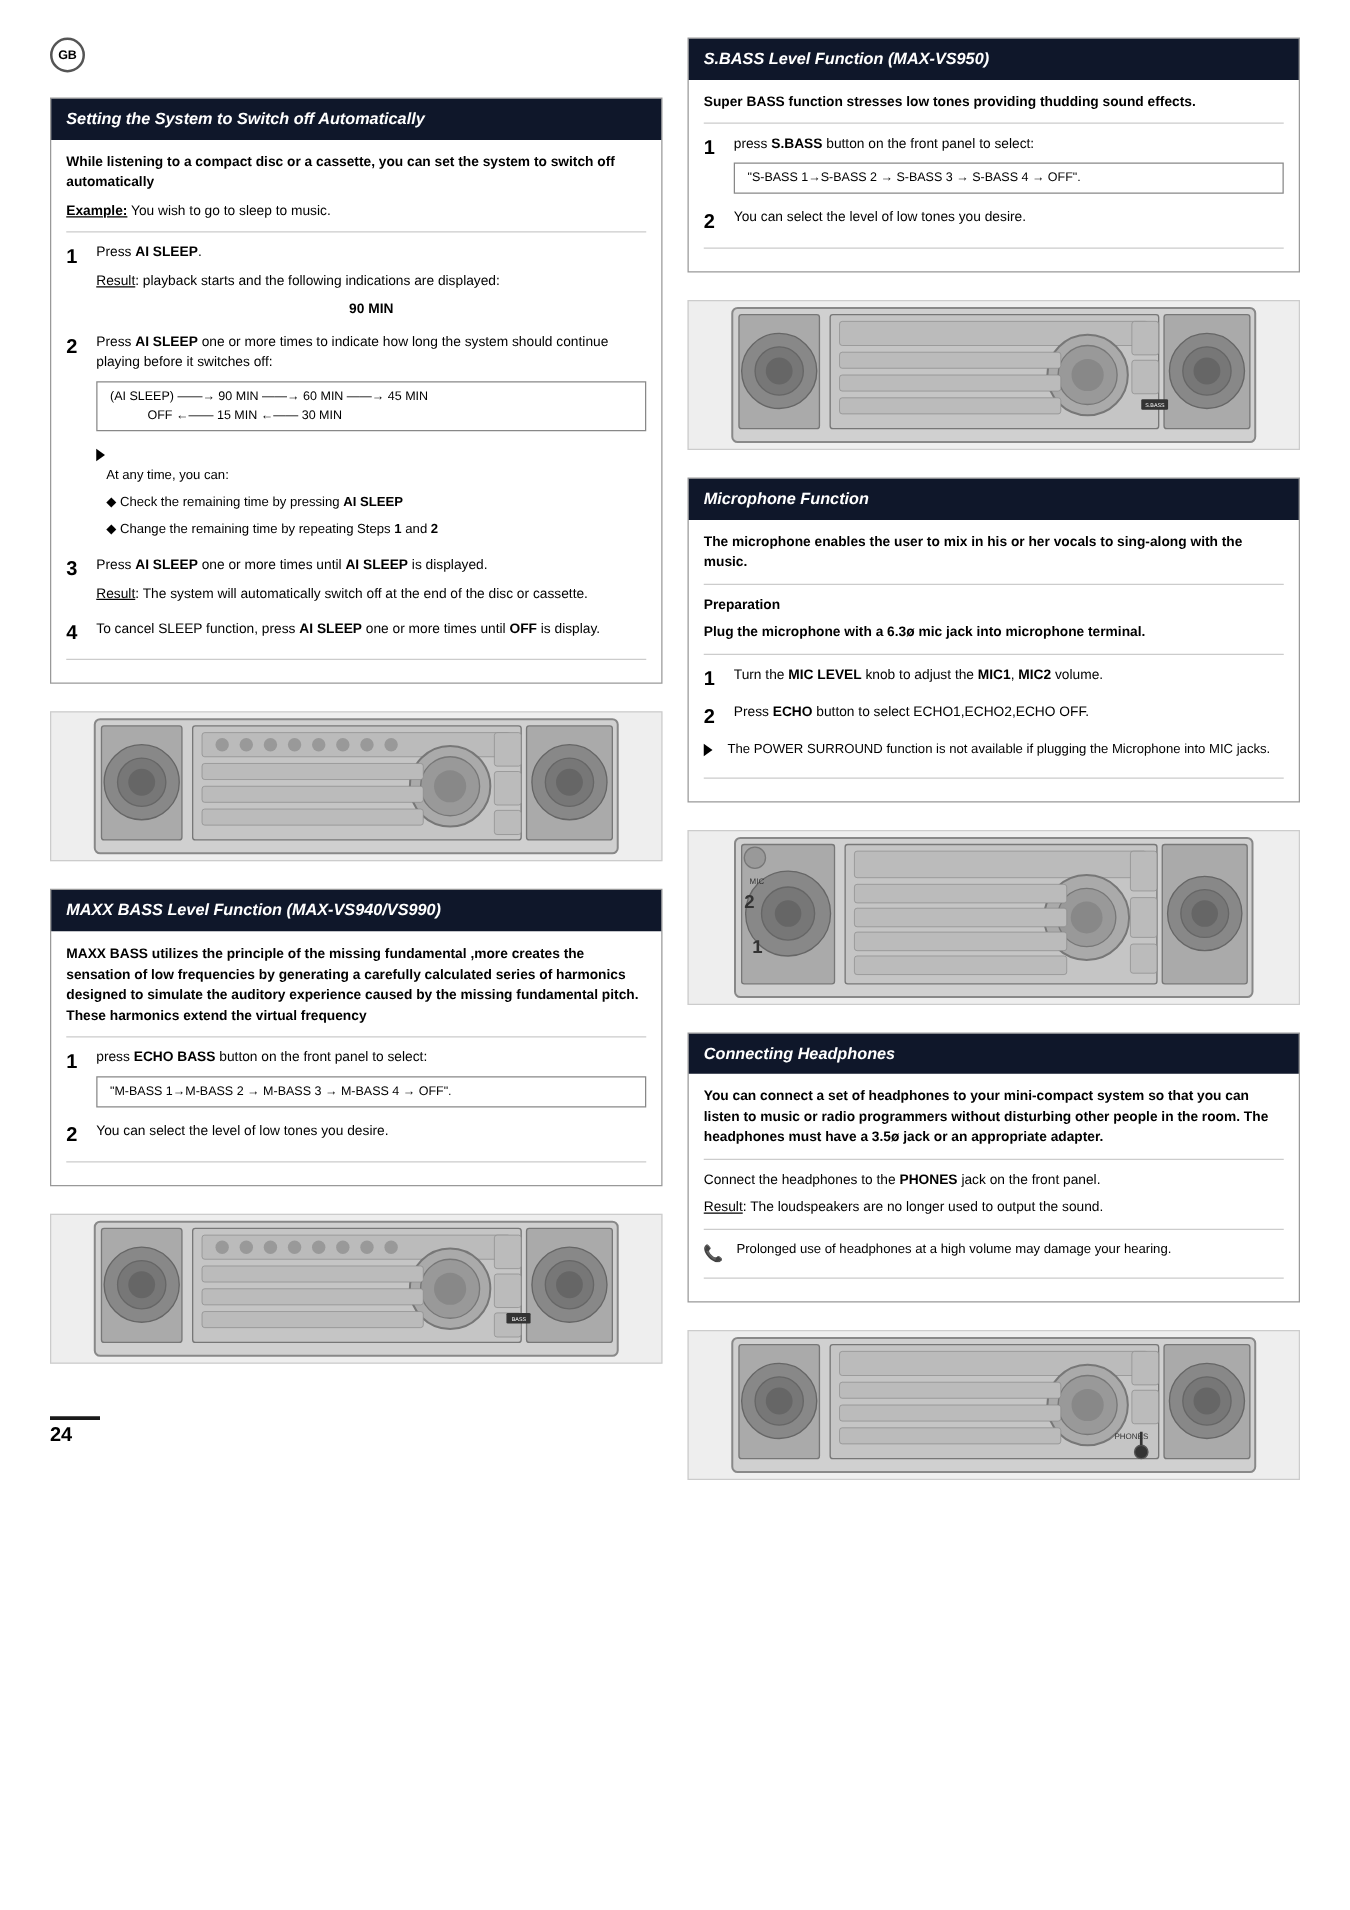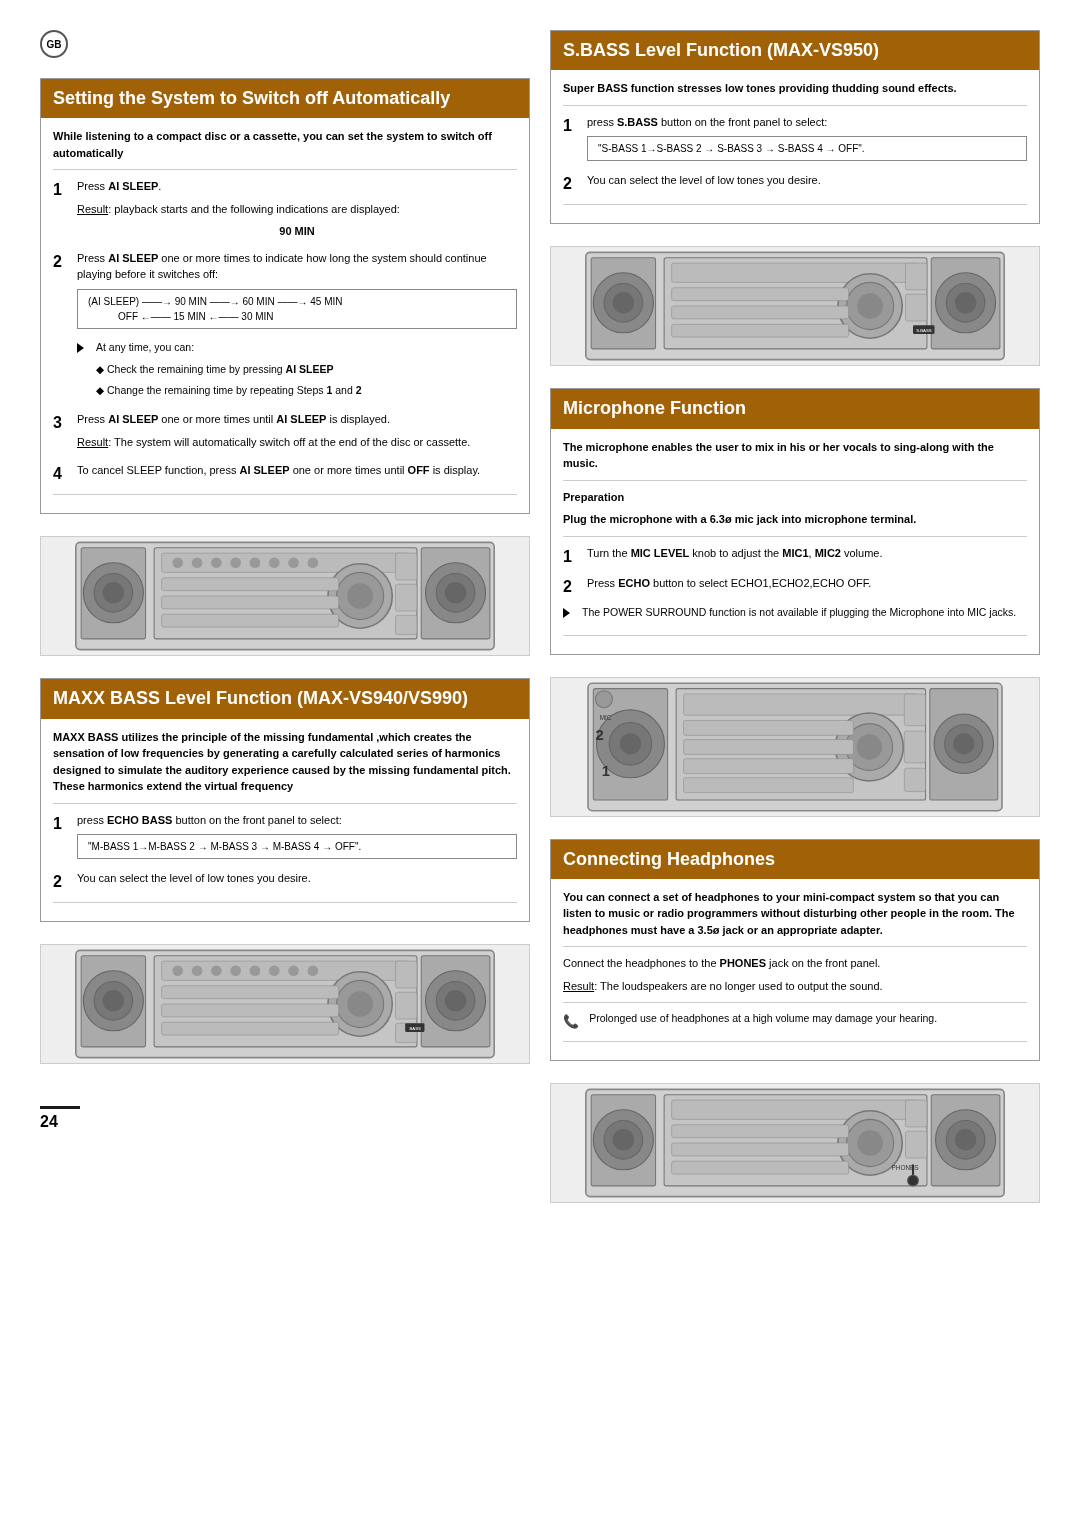--- a/index.html
+++ b/index.html
@@ -18,26 +18,27 @@
       flex-direction: column;
       gap: 14px;
     }
     .right-col {
       flex: 1;
       display: flex;
       flex-direction: column;
       gap: 14px;
     }
     .section-header {
-      background: #a16207;
+      background: #0f172a;
       color: #fff;
       padding: 8px 12px;
-      font-size: 18px;
+      font-size: 13px;
       font-weight: bold;
       line-height: 1.3;
+      font-style: italic;
     }
     .section-box {
       border: 1px solid #999;
       padding: 0;
     }
     .section-content {
       padding: 10px 12px;
       font-size: 11px;
       line-height: 1.5;
     }
@@ -54,20 +55,21 @@
     .step-num {
       font-size: 16px;
       font-weight: bold;
       min-width: 16px;
     }
     .step-content {
       flex: 1;
     }
     .indent {
       margin-left: 24px;
+      flex-direction: column;
     }
     .arrow-diagram {
       border: 1px solid #888;
       padding: 4px 10px;
       margin: 5px 0;
       font-size: 10px;
       display: block;
     }
     .note-row {
       display: flex;
@@ -142,20 +144,23 @@
     </div>
 
     <div class="section-box">
       <div class="section-header">
         <span>Setting the System to Switch off Automatically</span>
       </div>
       <div class="section-content">
         <p>
           <strong>While listening to a compact disc or a cassette, you can set the system to switch off automatically</strong>
         </p>
+        <p>
+          <strong><span class="underline">Example:</span></strong><span> You wish to go to sleep to music.</span>
+        </p>
         <hr class="divider">
 
         <div class="step-row">
           <span class="step-num">1</span>
           <div class="step-content">
             <p>Press <strong>AI SLEEP</strong>.</p>
             <p><span class="underline">Result</span>: playback starts and the following indications are displayed:</p>
             <div style="text-align:center; font-weight:bold; margin: 4px 0;">
               <span>90 MIN</span>
             </div>
@@ -240,21 +245,21 @@
         <rect x="303" y="73" width="20" height="18" rx="2" fill="#bbb" stroke="#888" stroke-width="0.5"></rect>
       </svg>
     </div>
 
     <div class="section-box">
       <div class="section-header">
         <span>MAXX BASS Level Function
 (MAX-VS940/VS990)</span>
       </div>
       <div class="section-content">
-        <p><strong>MAXX BASS utilizes the principle of the missing fundamental ,which creates the sensation of low frequencies by generating a carefully calculated series of harmonics designed to simulate the auditory experience caused by the missing fundamental pitch. These harmonics extend the virtual frequency</strong></p>
+        <p><strong>MAXX BASS utilizes the principle of the missing fundamental ,more creates the sensation of low frequencies by generating a carefully calculated series of harmonics designed to simulate the auditory experience caused by the missing fundamental pitch. These harmonics extend the virtual frequency</strong></p>
         <hr class="divider">
         <div class="step-row">
           <span class="step-num">1</span>
           <div class="step-content">
             <p>press <strong>ECHO BASS</strong> button on the front panel to select:</p>
             <div class="arrow-diagram">
               <span>"M-BASS 1→M-BASS 2 → M-BASS 3 → M-BASS 4 → OFF".</span>
             </div>
           </div>
         </div>

